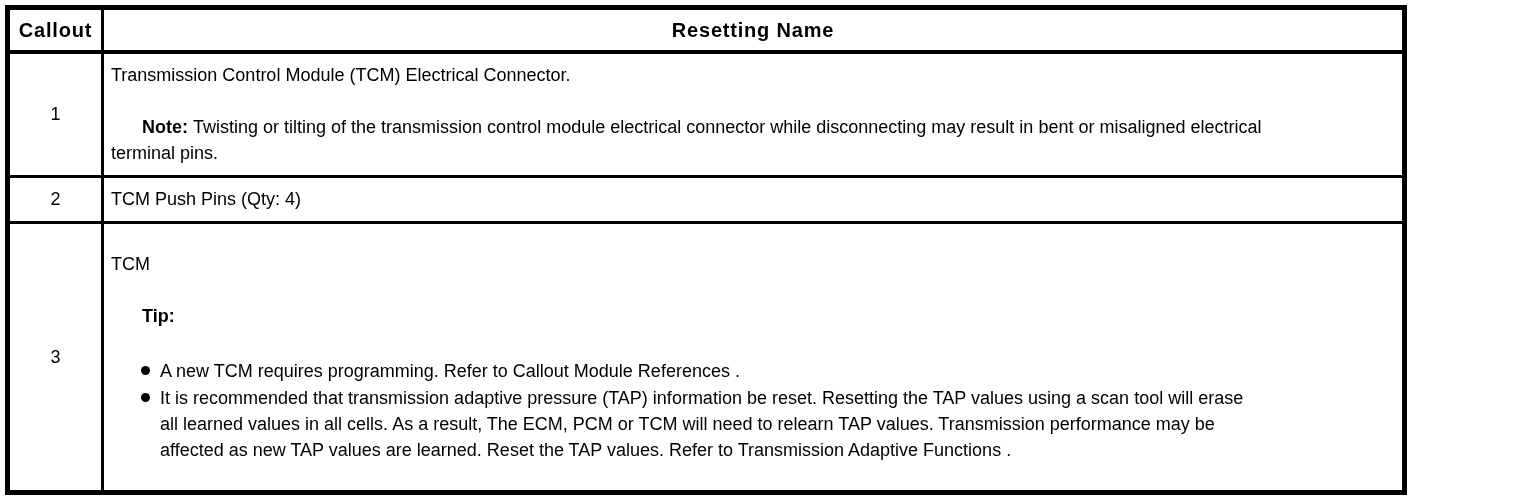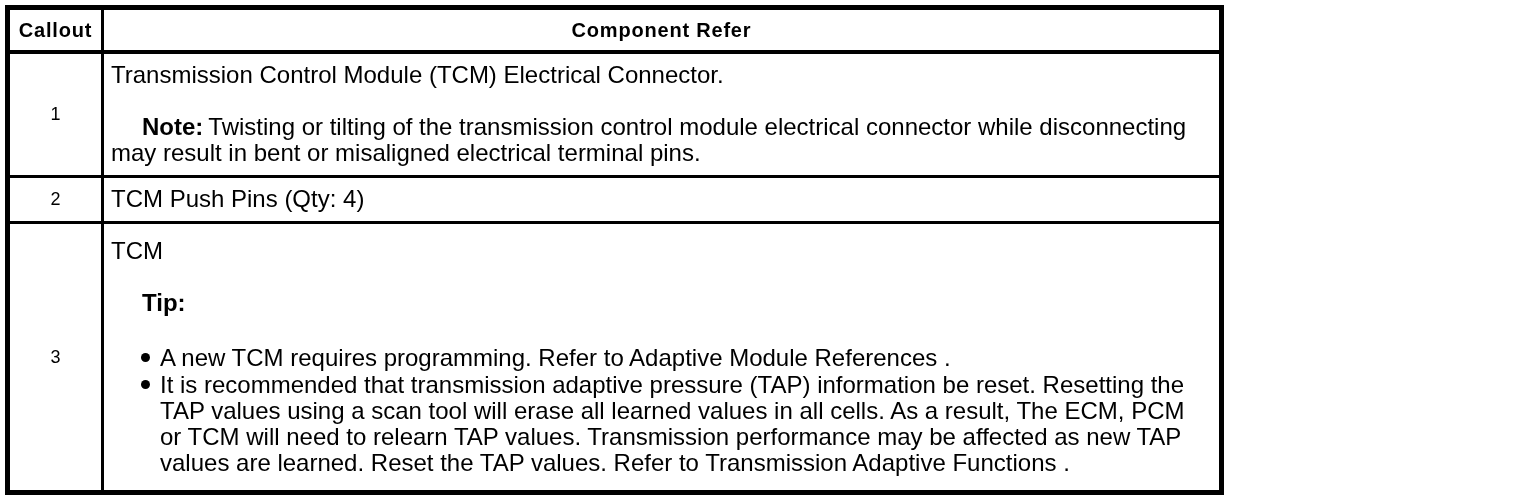--- a/index.html
+++ b/index.html
@@ -11,21 +11,21 @@
     overflow: hidden;
     font-family: "Liberation Sans", "DejaVu Sans", sans-serif;
     color: #000000;
   }
   .page {
     padding: 5px 0 0 5px;
   }
   table.component-table {
     border-collapse: collapse;
     table-layout: fixed;
-    width: 1219px;
+    width: 1402px;
     background: #ffffff;
     border: 5px solid #000000;
   }
   col.col-callout { width: 95px; }
   th, td {
     border: 3px solid #000000;
   }
   thead th {
     height: 36px;
     font-weight: bold;
@@ -38,21 +38,21 @@
   }
   td.callout {
     text-align: center;
     vertical-align: middle;
     font-size: 18px;
     line-height: 26px;
   }
   td.component {
     vertical-align: middle;
     padding: 8px 10px 8px 7px;
-    font-size: 24px;
+    font-size: 18px;
     line-height: 26px;
   }
   tr.row-1 { height: 124px; }
   tr.row-2 { height: 46px; }
   tr.row-3 { height: 270px; }
   .cell-text { max-width: 1155px; }
   .cell-text p { margin: 0; }
   p.gap { margin-top: 26px; }
   .plabel {
     font-weight: bold;
@@ -83,21 +83,21 @@
 
 <div class="page">
   <table class="component-table">
     <colgroup>
       <col class="col-callout">
       <col class="col-name">
     </colgroup>
     <thead>
       <tr>
         <th>Callout</th>
-        <th>Component Refer</th>
+        <th>Resetting Name</th>
       </tr>
     </thead>
     <tbody>
       <tr class="row-1">
         <td class="callout">1</td>
         <td class="component">
           <div class="cell-text">
             <p>Transmission Control Module (TCM) Electrical Connector.</p>
             <p class="gap"><span class="plabel">Note:</span><span>Twisting or tilting of the transmission control module electrical connector while disconnecting may result in bent or misaligned electrical terminal pins.</span></p>
           </div>
@@ -113,21 +113,21 @@
       </tr>
       <tr class="row-3">
         <td class="callout">3</td>
         <td class="component">
           <div class="cell-text">
             <p>TCM</p>
             <p class="gap"><span class="plabel">Tip:</span></p>
             <ul class="tip-list">
               <li>
                 <span class="bullet"></span>
-                <span>A new TCM requires programming. Refer to Adaptive Module References .</span>
+                <span>A new TCM requires programming. Refer to Callout Module References .</span>
               </li>
               <li>
                 <span class="bullet"></span>
                 <span>It is recommended that transmission adaptive pressure (TAP) information be reset. Resetting the TAP values using a scan tool will erase all learned values in all cells. As a result, The ECM, PCM or TCM will need to relearn TAP values. Transmission performance may be affected as new TAP values are learned. Reset the TAP values. Refer to Transmission Adaptive Functions .</span>
               </li>
             </ul>
           </div>
         </td>
       </tr>
     </tbody>

